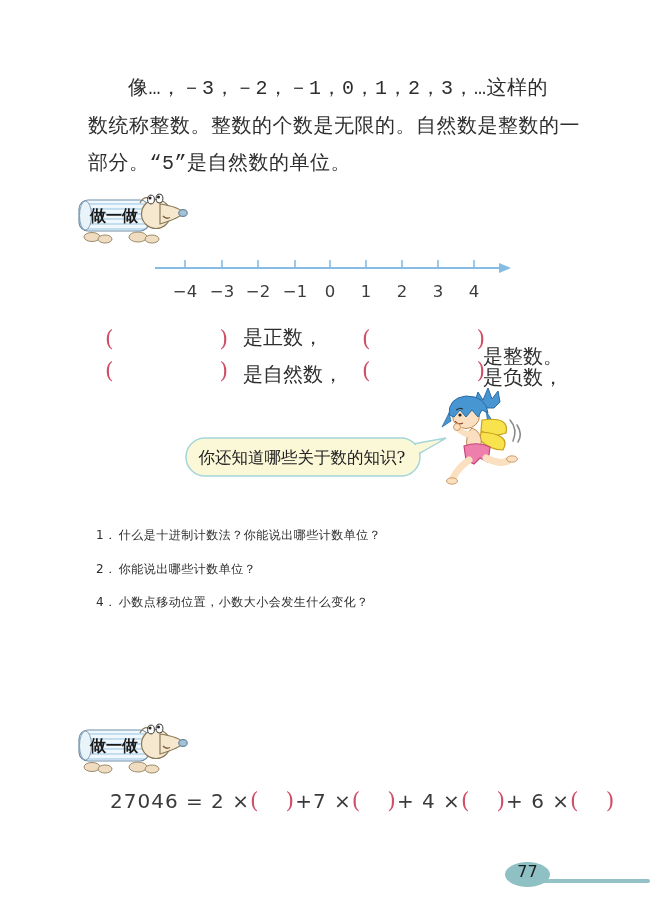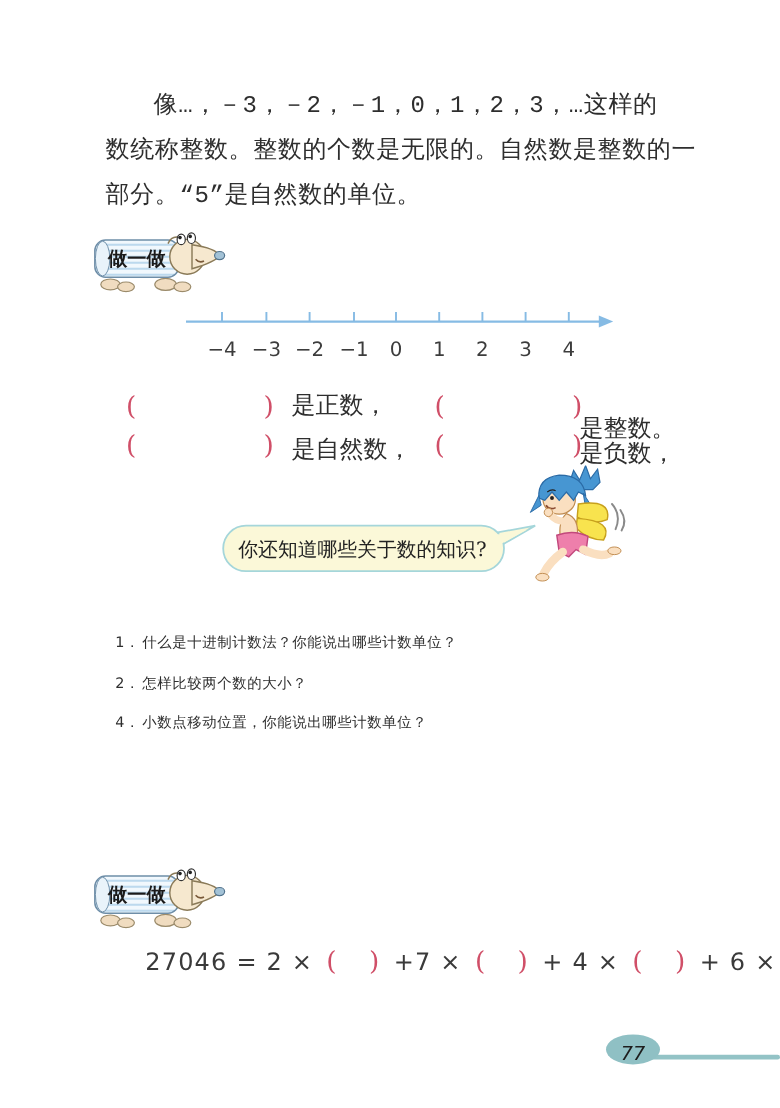--- a/index.html
+++ b/index.html
@@ -35,28 +35,28 @@
 
   
   .questions { position:absolute; left:96px; top:527px; width:520px;
                font-size:12px; letter-spacing:0.5px; color:#2e2e2e; }
   .q-row { height:33.5px; white-space:nowrap; }
   .q-row .q-num { margin-right:2px; }
 
   
   .equation { position:absolute; left:110px; top:789px; width:520px;
               font-size:20px; letter-spacing:1px; color:#3a3a3a; white-space:nowrap; }
-  .equation .tok { margin:0 11px; }
+  .equation .tok { margin:0 0; }
 
   
   .pagenum-line { position:absolute; left:538px; top:879px; width:112px; height:4px;
                   background:#93c3c6; border-radius:2px; }
   .pagenum { position:absolute; left:505px; top:862px; width:45px; height:25px;
-             background:#8fc0c4; border-radius:50%; display:flex; align-items:flex-end;
-             justify-content:center; font-size:16px; color:#1d1d1d;font-style:italic; }
+             background:#8fc0c4; border-radius:50%; display:flex; align-items:flex-start;
+             justify-content:center; font-size:16px; color:#1d1d1d; }
 
   svg text { font-family:"DejaVu Sans", sans-serif; }
   .bubble-text { font-family:"DejaVu Serif", serif; }
 </style>
 </head>
 <body>
 
 <div class="page">
 
   <div class="intro">
@@ -156,22 +156,22 @@
     <circle cx="29" cy="39" r="3.5" fill="#fadfc0" stroke="#c08c50" stroke-width="0.8"></circle>
     <path d="M36,58 Q50,53 62,59 L60,74 L52,70 L46,76 L38,72 Z" fill="#ee7fab" stroke="#c2487c" stroke-width="1.2"></path>
     <path d="M41,72 Q30,80 25,90" stroke="#fadfc0" stroke-width="7" fill="none" stroke-linecap="round"></path>
     <ellipse cx="24" cy="93" rx="5.5" ry="3.2" fill="#fadfc0" stroke="#c08c50" stroke-width="0.8"></ellipse>
     <path d="M58,70 Q72,77 80,73" stroke="#fadfc0" stroke-width="7" fill="none" stroke-linecap="round"></path>
     <ellipse cx="84" cy="71" rx="5.5" ry="3.2" fill="#fadfc0" stroke="#c08c50" stroke-width="0.8"></ellipse>
   </svg>
 
   <div class="questions">
     <div class="q-row"><span class="q-num">1．</span><span>什么是十进制计数法？你能说出哪些计数单位？</span></div>
-    <div class="q-row"><span class="q-num">2．</span><span>怎样比较两个数的大小？</span></div>
-    <div class="q-row"><span class="q-num">4．</span><span>小数点移动位置，你能说出哪些计数单位？</span></div>
+    <div class="q-row"><span class="q-num">2．</span><span>你能说出哪些计数单位？</span></div>
+    <div class="q-row"><span class="q-num">4．</span><span>小数点移动位置，小数大小会发生什么变化？</span></div>
   </div>
 
   <svg class="badge b2" viewBox="0 0 116 54">
     <ellipse cx="16" cy="47" rx="8" ry="4.5" fill="#f0dcc0" stroke="#9b8b6b" stroke-width="1"></ellipse>
     <ellipse cx="29" cy="49" rx="7" ry="4" fill="#f0dcc0" stroke="#9b8b6b" stroke-width="1"></ellipse>
     <ellipse cx="62" cy="47" rx="9" ry="5" fill="#f0dcc0" stroke="#9b8b6b" stroke-width="1"></ellipse>
     <ellipse cx="76" cy="49" rx="7" ry="4" fill="#f0dcc0" stroke="#9b8b6b" stroke-width="1"></ellipse>
     <rect x="3" y="10" width="70" height="31" rx="9" fill="url(#bstripe)" stroke="#6e8ea8" stroke-width="1.2"></rect>
     <ellipse cx="9.5" cy="25.5" rx="6" ry="14.5" fill="#e9f3fa" stroke="#6e8ea8" stroke-width="0.8"></ellipse>
     <circle cx="80" cy="24" r="14.5" fill="#f6e8cf" stroke="#8a7a58" stroke-width="1.2"></circle>

